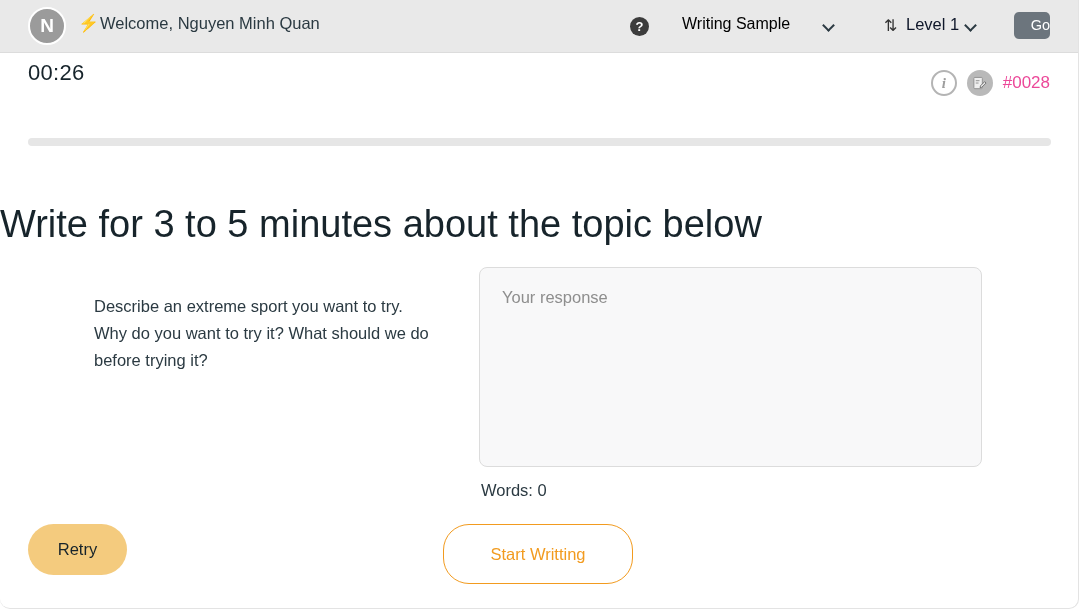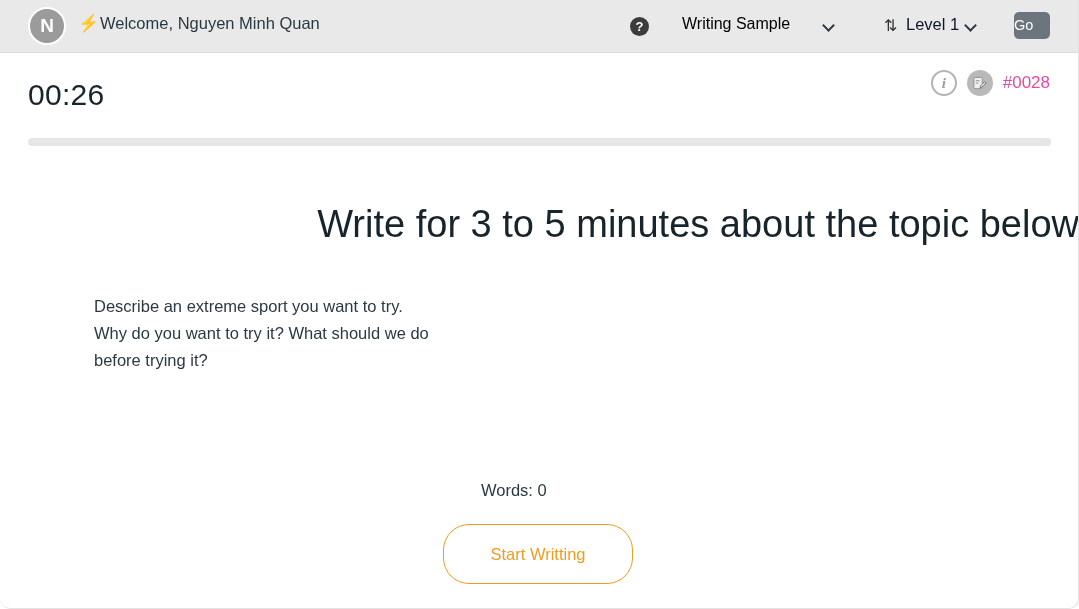--- a/index.html
+++ b/index.html
@@ -105,30 +105,30 @@
     position: absolute;
     left: 1014px; top: 12px;
     width: 36px; height: 27px;
     background: #6c757d;
     border: none;
     border-radius: 5px;
     color: #ffffff;
     font-family: "Liberation Sans", sans-serif;
     font-size: 14.5px;
     line-height: 27px;
-    text-align: left;
+    text-align: right;
     padding: 0;
     cursor: pointer;
   }
 
   
   .timer {
     position: absolute;
-    left: 28px; top: 78px;
-    font-size: 30px;
+    left: 28px; top: 60px;
+    font-size: 22px;
     color: #17242b;
     letter-spacing: 0.3px;
   }
   .meta {
     position: absolute;
     right: 28px; top: 70px;
     display: flex;
     align-items: center;
     gap: 10px;
   }
@@ -170,21 +170,21 @@
     background: #f0ad4e;
     border-radius: 4px;
     width: 0%;
   }
 
   
   .headline {
     position: absolute;
     left: 0; top: 178px;
     width: 1079px;
-    text-align: right;
+    text-align: left;
     font-size: 38px;
     font-weight: 400;
     color: #17242b;
   }
   .prompt {
     position: absolute;
     left: 94px; top: 276px;
     width: 346px;
     font-size: 16.5px;
     line-height: 27px;
@@ -289,18 +289,20 @@
   </div>
 
   <div class="progress-track">
     <div class="progress-fill" style="width: 0%;"></div>
   </div>
 
   <h1 class="headline">Write for 3 to 5 minutes about the topic below</h1>
 
   <p class="prompt">Describe an extreme sport you want to try. Why do you want to try it? What should we do before trying it?</p>
 
+  <textarea class="response-box" placeholder="Your response" style=""></textarea>
 
   <div class="word-count">Words: 0</div>
 
+  <button class="btn retry-btn">Retry</button>
   <button class="btn start-btn">Start Writting</button>
 
 </div>
 
 </body></html>

